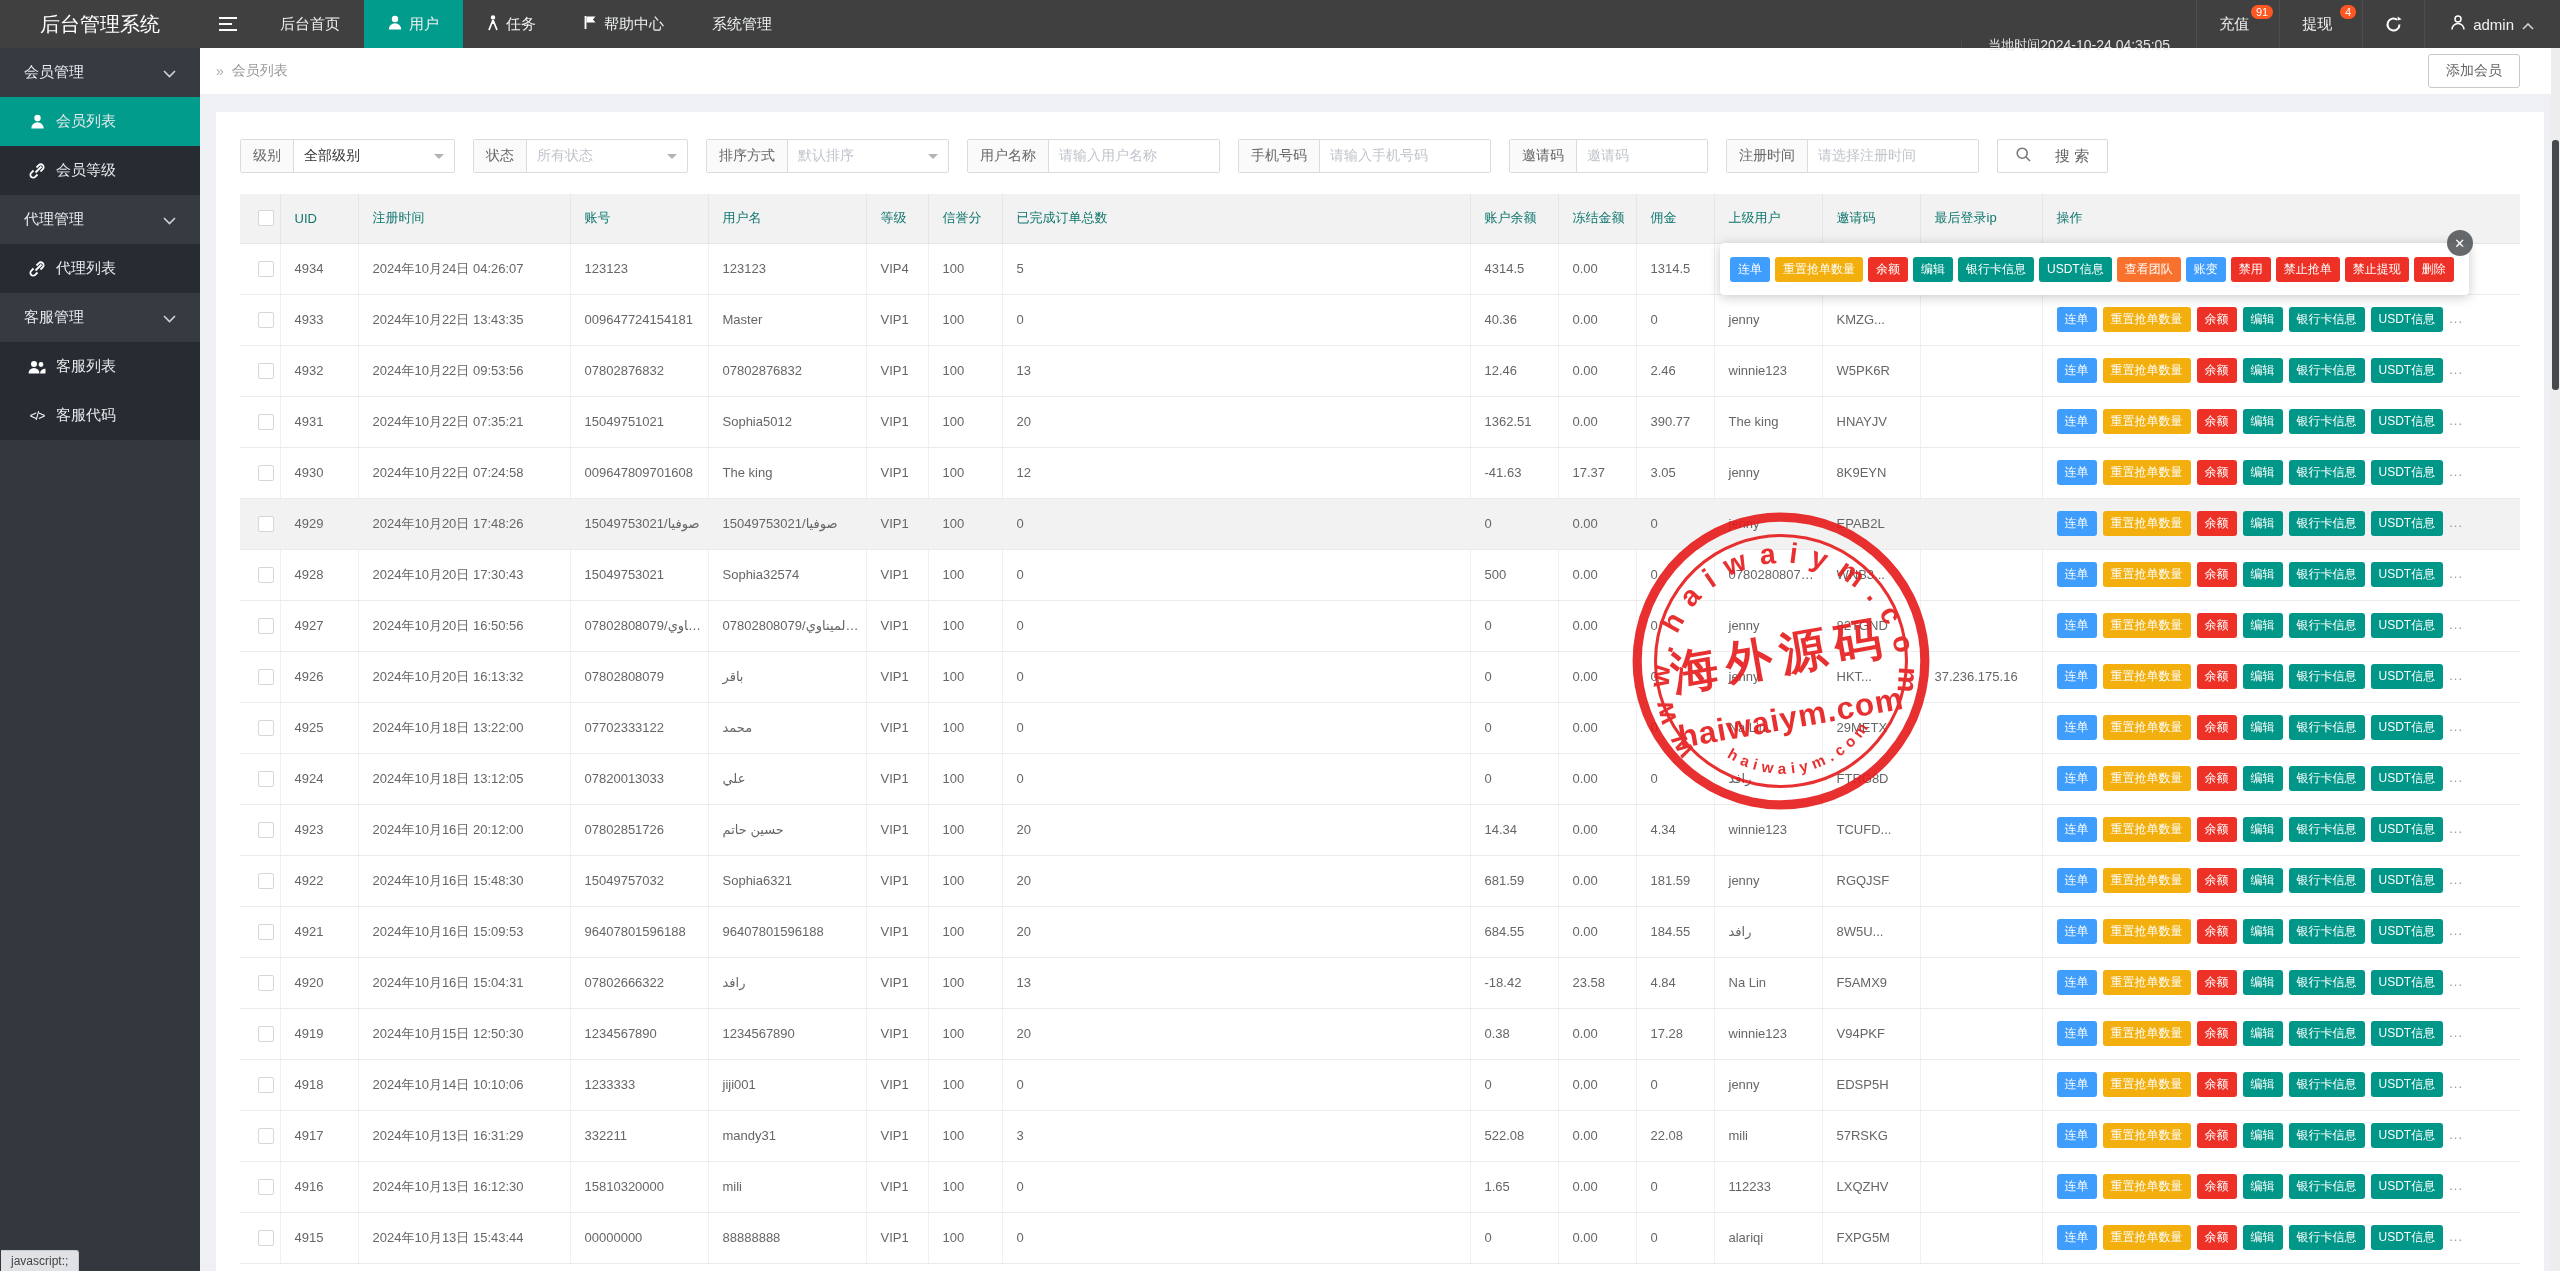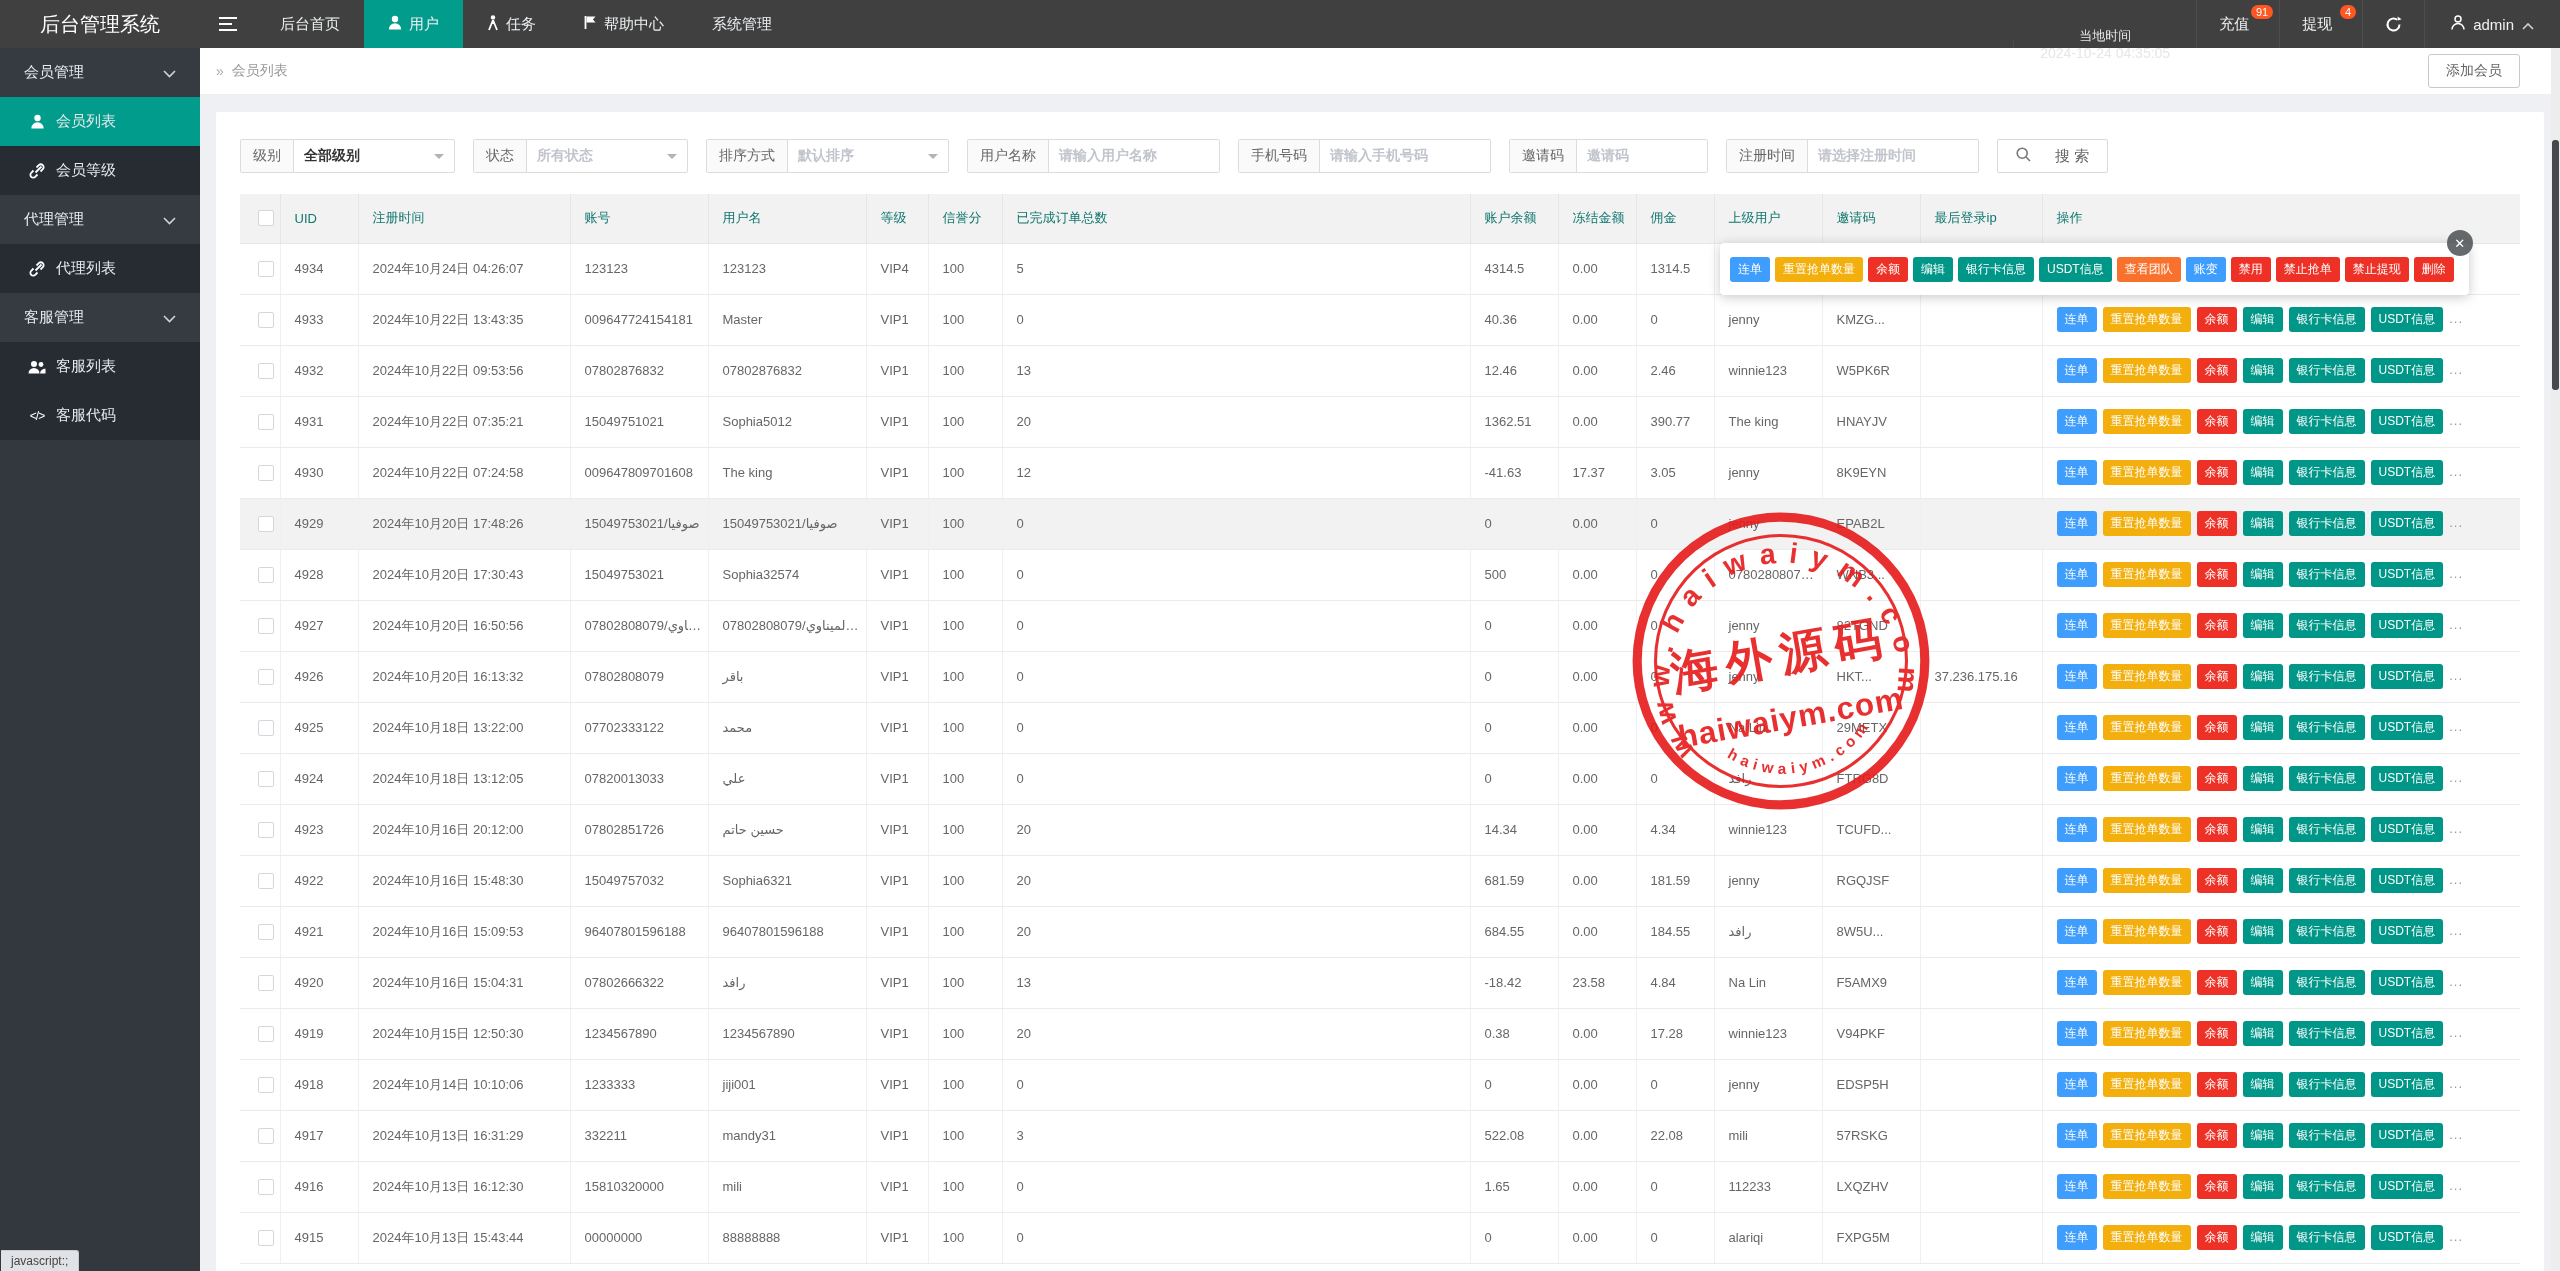--- a/index.html
+++ b/index.html
@@ -11,21 +11,21 @@
     background:#404040; display:flex; align-items:stretch; z-index:40; }
   .logo { width:200px; display:flex; align-items:center; justify-content:center;
     color:#fff; font-size:20px; }
   .hamburger { width:56px; display:flex; align-items:center; justify-content:center; cursor:pointer; }
   .hamburger svg { display:block; }
   .nav { display:flex; align-items:stretch; }
   .nav-item { display:flex; align-items:center; gap:7px; padding:0 24px;
     color:#eceff1; font-size:15px; cursor:pointer; }
   .nav-item.active { background:#019c8c; }
   .tb-right { margin-left:auto; display:flex; align-items:stretch; }
-  .tb-sec { display:flex; flex-direction:column; justify-content:center; align-items:center;
+  .tb-sec { display:flex; flex-direction:row; justify-content:center; align-items:center;
     padding:0 26px; border-left:1px solid rgba(255,255,255,.07); color:#e4e6e8;margin-top:41px; }
   .tb-time-label { font-size:13px; line-height:17px; }
   .tb-time-value { font-size:14px; line-height:18px; }
   .tb-link { position:relative; display:flex; align-items:center; padding:0 30px 0 22px;
     border-left:1px solid rgba(255,255,255,.07); color:#f0f2f3; font-size:15px; cursor:pointer; }
   .badge { position:absolute; top:5px; right:6px; background:#ff5722; color:#fff;
     font-size:11px; line-height:14px; padding:0 5px; border-radius:8px; min-width:16px; text-align:center; }
   .tb-icon { display:flex; align-items:center; justify-content:center; padding:0 22px;
     border-left:1px solid rgba(255,255,255,.07); cursor:pointer; }
   .tb-admin { display:flex; align-items:center; gap:8px; padding:0 26px;
@@ -52,21 +52,21 @@
     color:#666; font-size:14px; padding:7px 17px; cursor:pointer; }
 
   .card { position:absolute; left:16px; top:64px; width:2328px; height:1200px;
     background:#fff; border-radius:2px; padding:27px 24px 0 24px; }
 
   
   .filters { display:flex; align-items:center; gap:18px; }
   .fgroup { display:flex; height:34px; border:1px solid #dcdcdc; border-radius:2px; background:#fff; }
   .flabel { background:#fafafa; border-right:1px solid #dcdcdc; padding:0 12px;
     display:flex; align-items:center; color:#666; font-size:14px; white-space:nowrap; }
-  .fval { display:flex; align-items:center; padding:0 10px; font-size:14px; color:#333;font-weight:bold; }
+  .fval { display:flex; align-items:center; padding:0 10px; font-size:14px; color:#333; }
   .fval.ph { color:#c0c4cc; }
   .sel { justify-content:space-between; cursor:pointer; }
   .caret { width:0; height:0; border:5px solid transparent; border-top-color:#b0b3b8; margin:5px 0 0 10px; }
   .w160 { width:160px; } .w170 { width:170px; } .w130 { width:130px; }
   .search-btn { display:flex; align-items:center; gap:24px; height:34px; padding:12px 18px;
     background:#fff; border:1px solid #d9d9d9; border-radius:2px; color:#666; font-size:15px; cursor:pointer; }
 
   
   .tbl-wrap { margin-top:21px; }
   table { width:100%; border-collapse:collapse; table-layout:fixed; }

